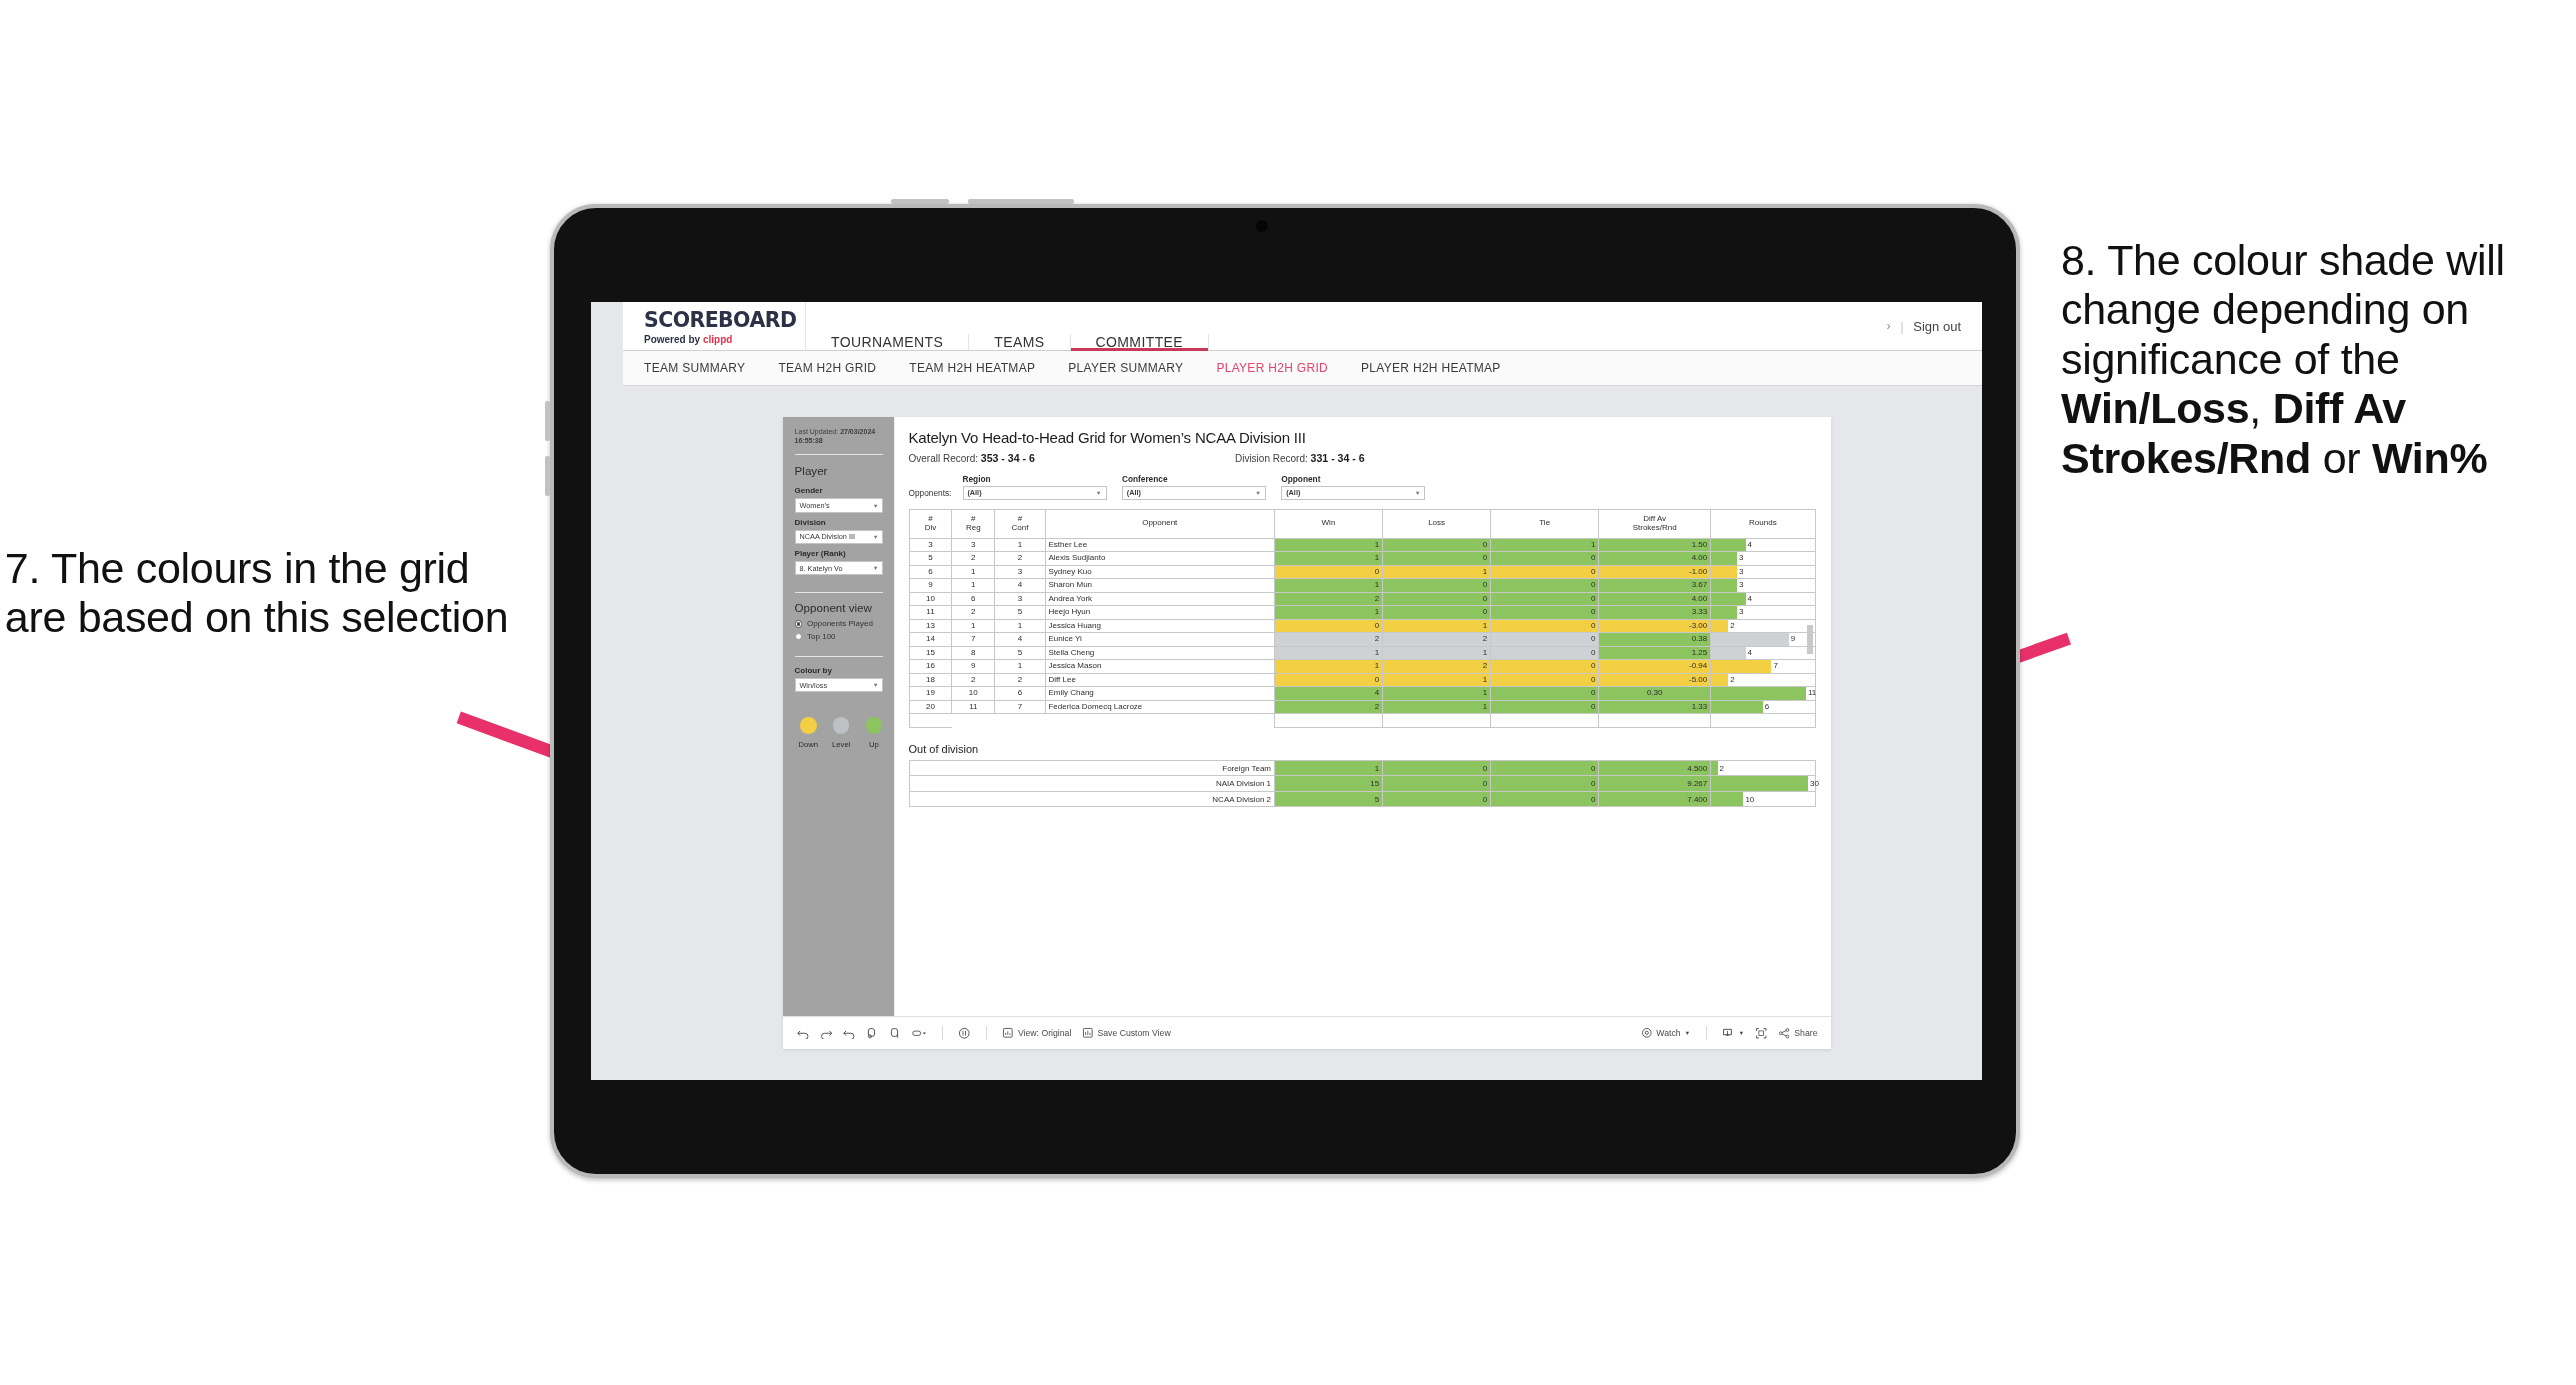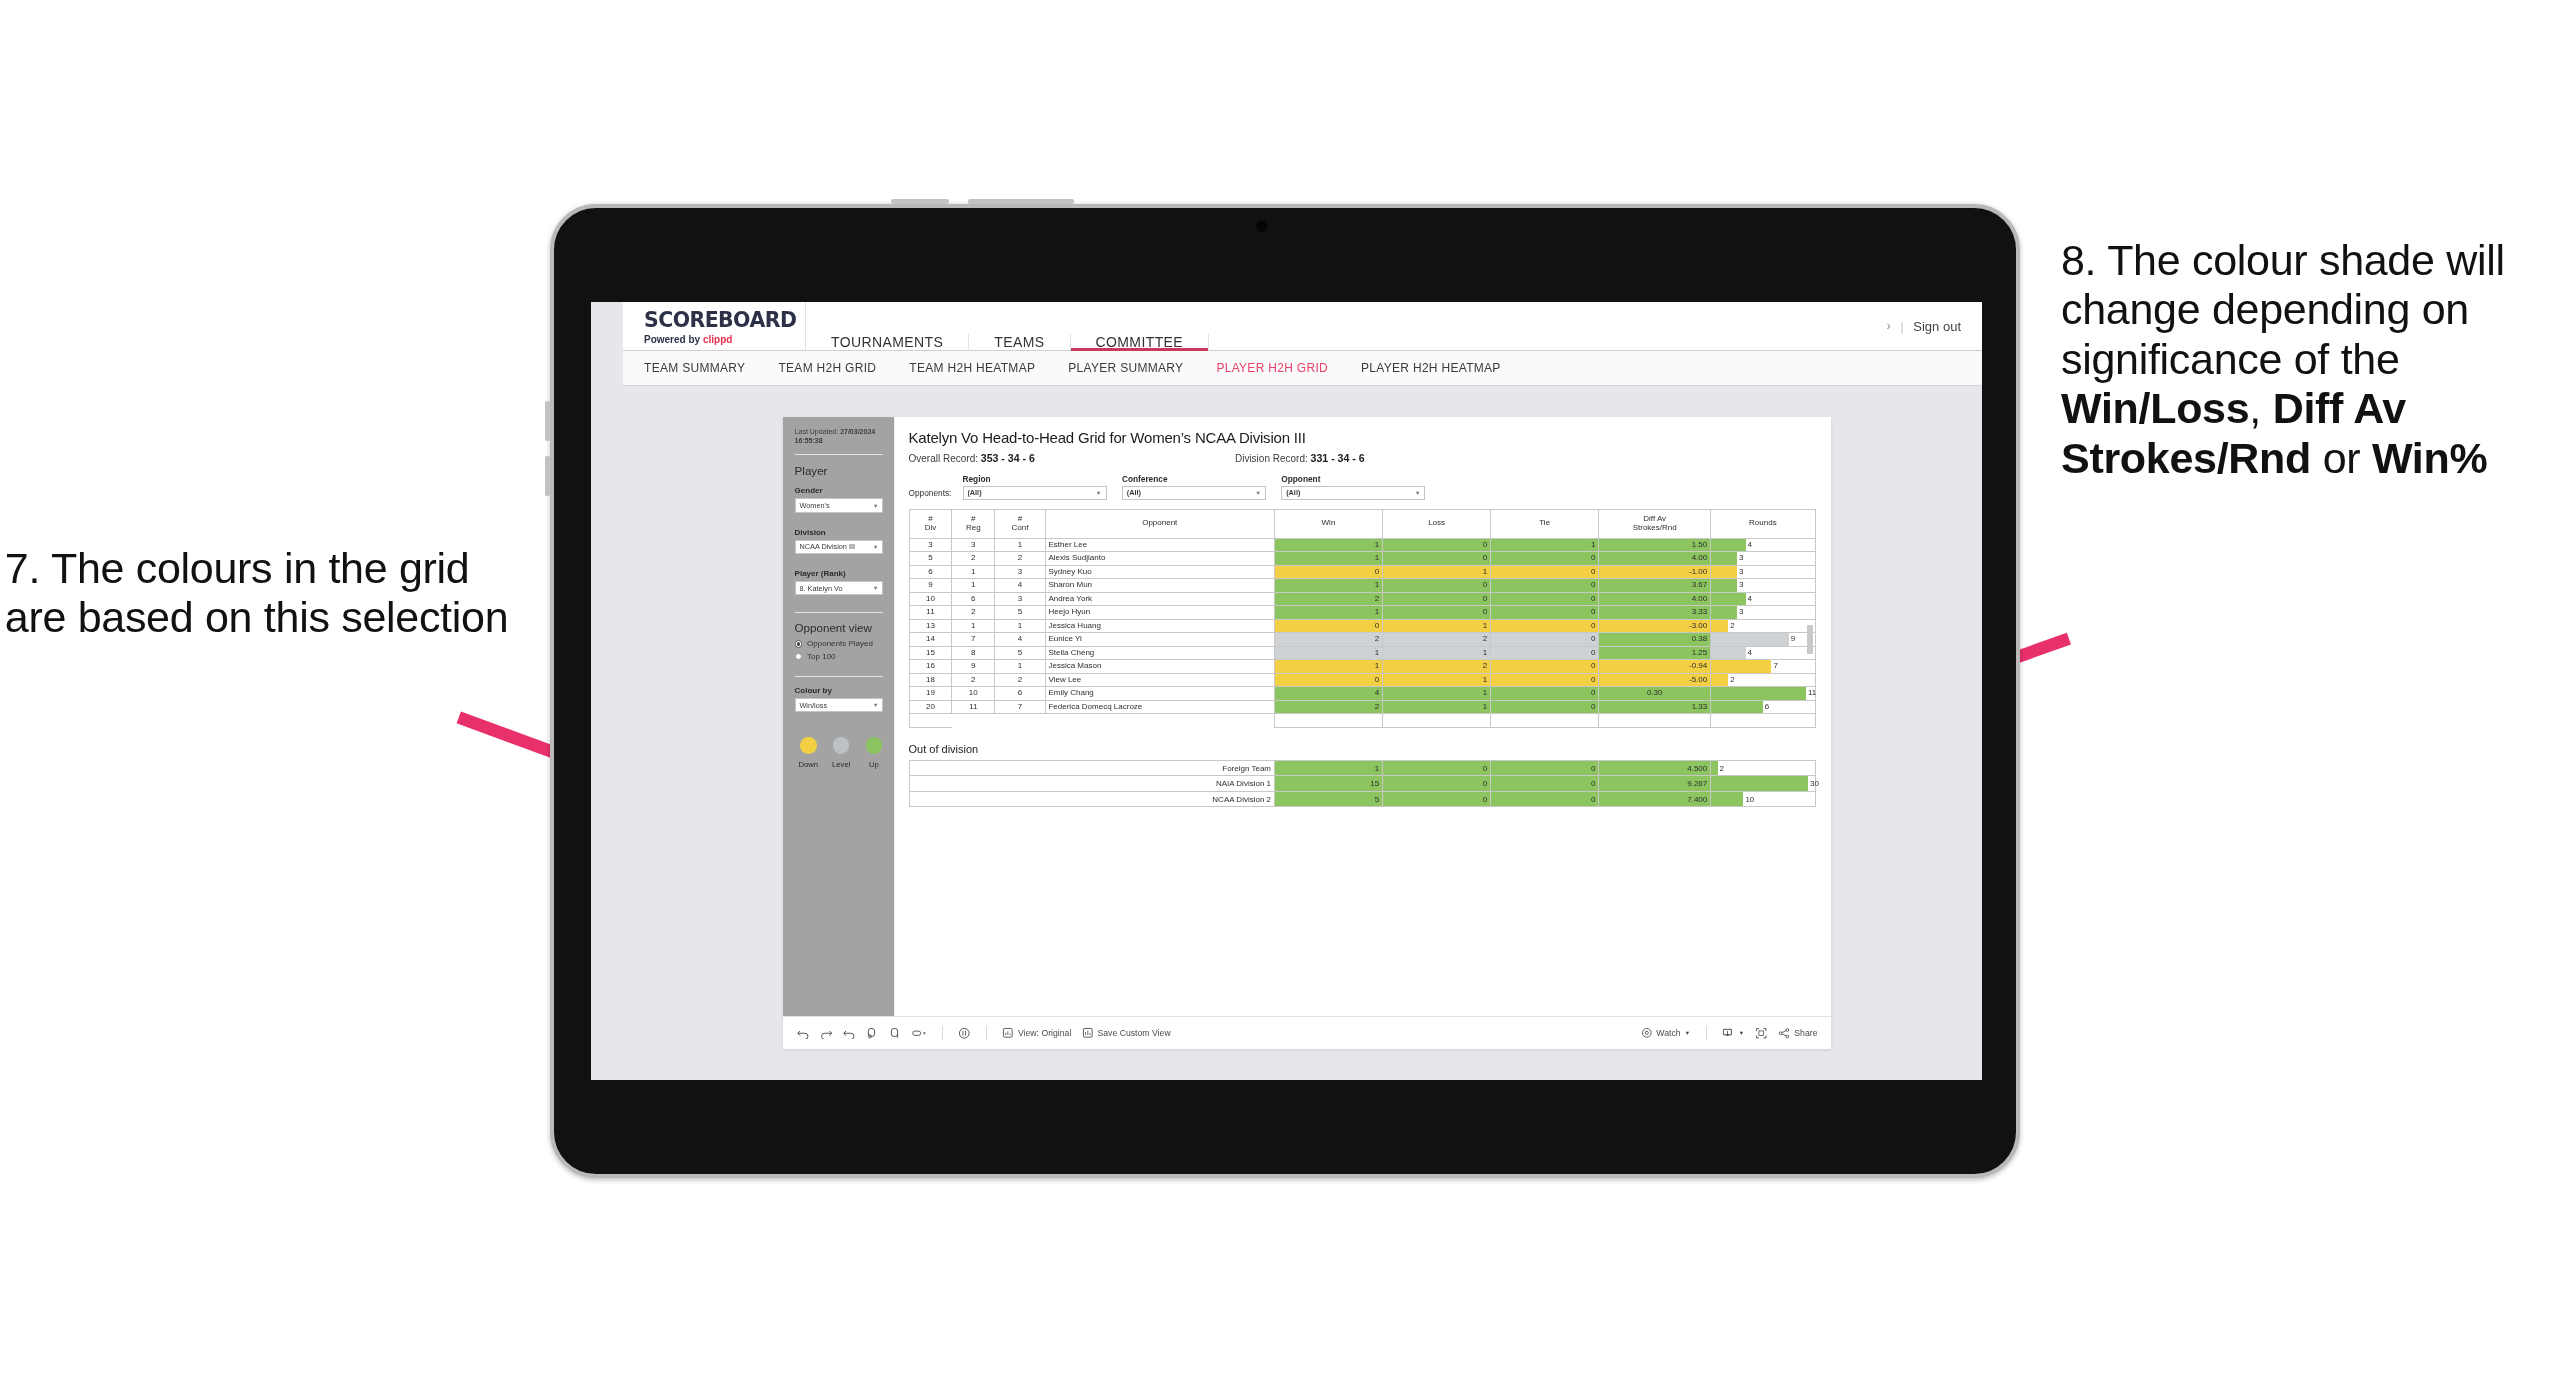--- a/index.html
+++ b/index.html
@@ -114,21 +114,21 @@
   .lastupd b { font-weight: bold; }
   .hr { height: 1px; background: #e2e4e6; margin: 8.7px 0 8.7px 0; }
   .sec-title { font-size: 11.6px; color: #2b2b2b; margin-bottom: 9.6px; }
   .fld-label { font-size: 8px; color: #2b2b2b; font-weight: bold; margin-bottom: 2.9px; }
   .sel {
     height: 14.4px; border: 1px solid #c4c4c4; background: #fff;
     display: flex; align-items: center; justify-content: space-between;
     padding: 0 3.9px; font-size: 7.3px; color: #3a3a3a; cursor: pointer;
   }
   .sel .car { font-size: 5.8px; color: #777; }
-  .fld { margin-bottom: 15px; }
+  .fld { margin-bottom: 5px; }
   .radio-row { display: flex; align-items: center; gap: 4.8px; margin-top: 3.9px; font-size: 8px; color: #333; cursor: pointer; }
   .radio {
     width: 7.7px; height: 7.7px; border-radius: 50%;
     border: 1px solid #9a9a9a; background: #fff; flex: 0 0 7.7px; position: relative;
   }
   .radio.on { border-color: #555; }
   .radio.on::after {
     content: ""; position: absolute; left: 1.5px; top: 1.5px;
     width: 3.2px; height: 3.2px; border-radius: 50%; background: #444;
   }
@@ -516,21 +516,21 @@
                       <td class="num" style="background: rgb(242, 207, 67);">-0.94</td>
                       <td class="rounds">
                         <div class="rbar" style="width: 58.3333%; background: rgb(242, 207, 67);"></div>
                         <div class="rtxt" style="left: 58.3333%;">7</div>
                       </td>
                     </tr>
                     <tr>
                       <td class="c">18</td>
                       <td class="c">2</td>
                       <td class="c">2</td>
-                      <td class="name">View Lee</td>
+                      <td class="name">Diff Lee</td>
                       <td class="num" style="background: rgb(242, 207, 67);">0</td>
                       <td class="num" style="background: rgb(242, 207, 67);">1</td>
                       <td class="num" style="background: rgb(242, 207, 67);">0</td>
                       <td class="num" style="background: rgb(242, 207, 67);">-5.00</td>
                       <td class="rounds">
                         <div class="rbar" style="width: 16.6667%; background: rgb(242, 207, 67);"></div>
                         <div class="rtxt" style="left: 16.6667%;">2</div>
                       </td>
                     </tr>
                     <tr>

